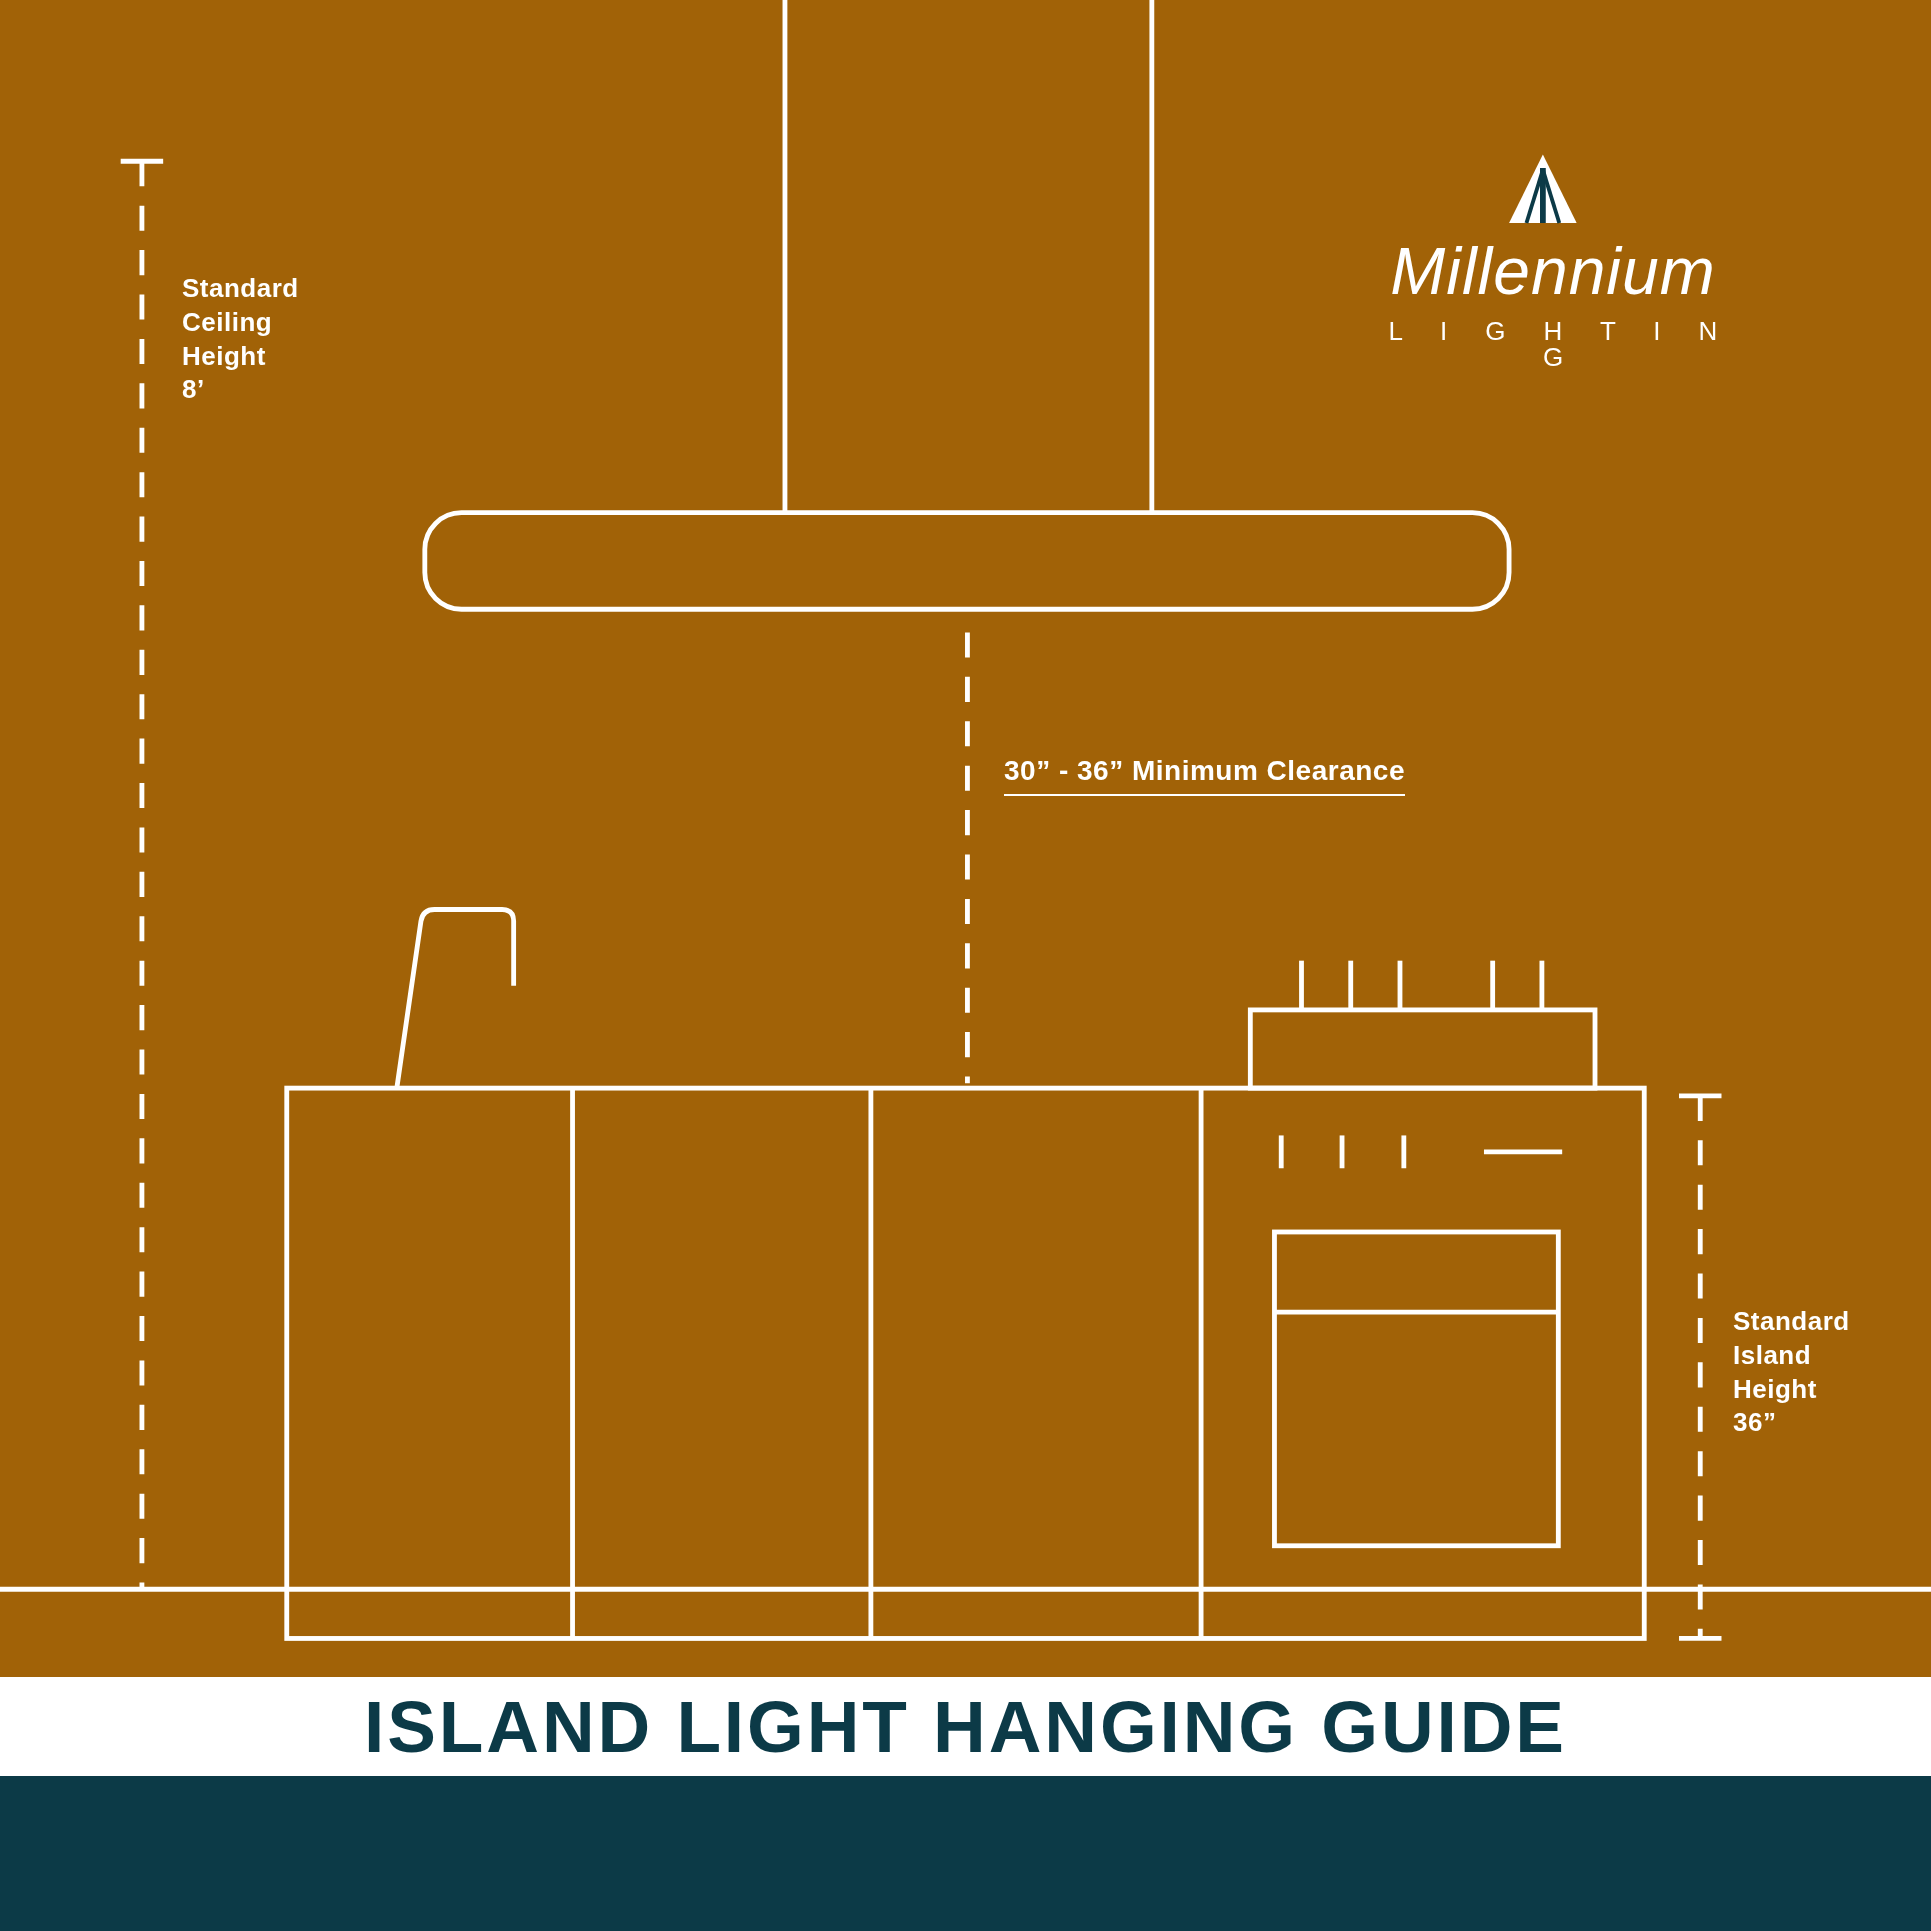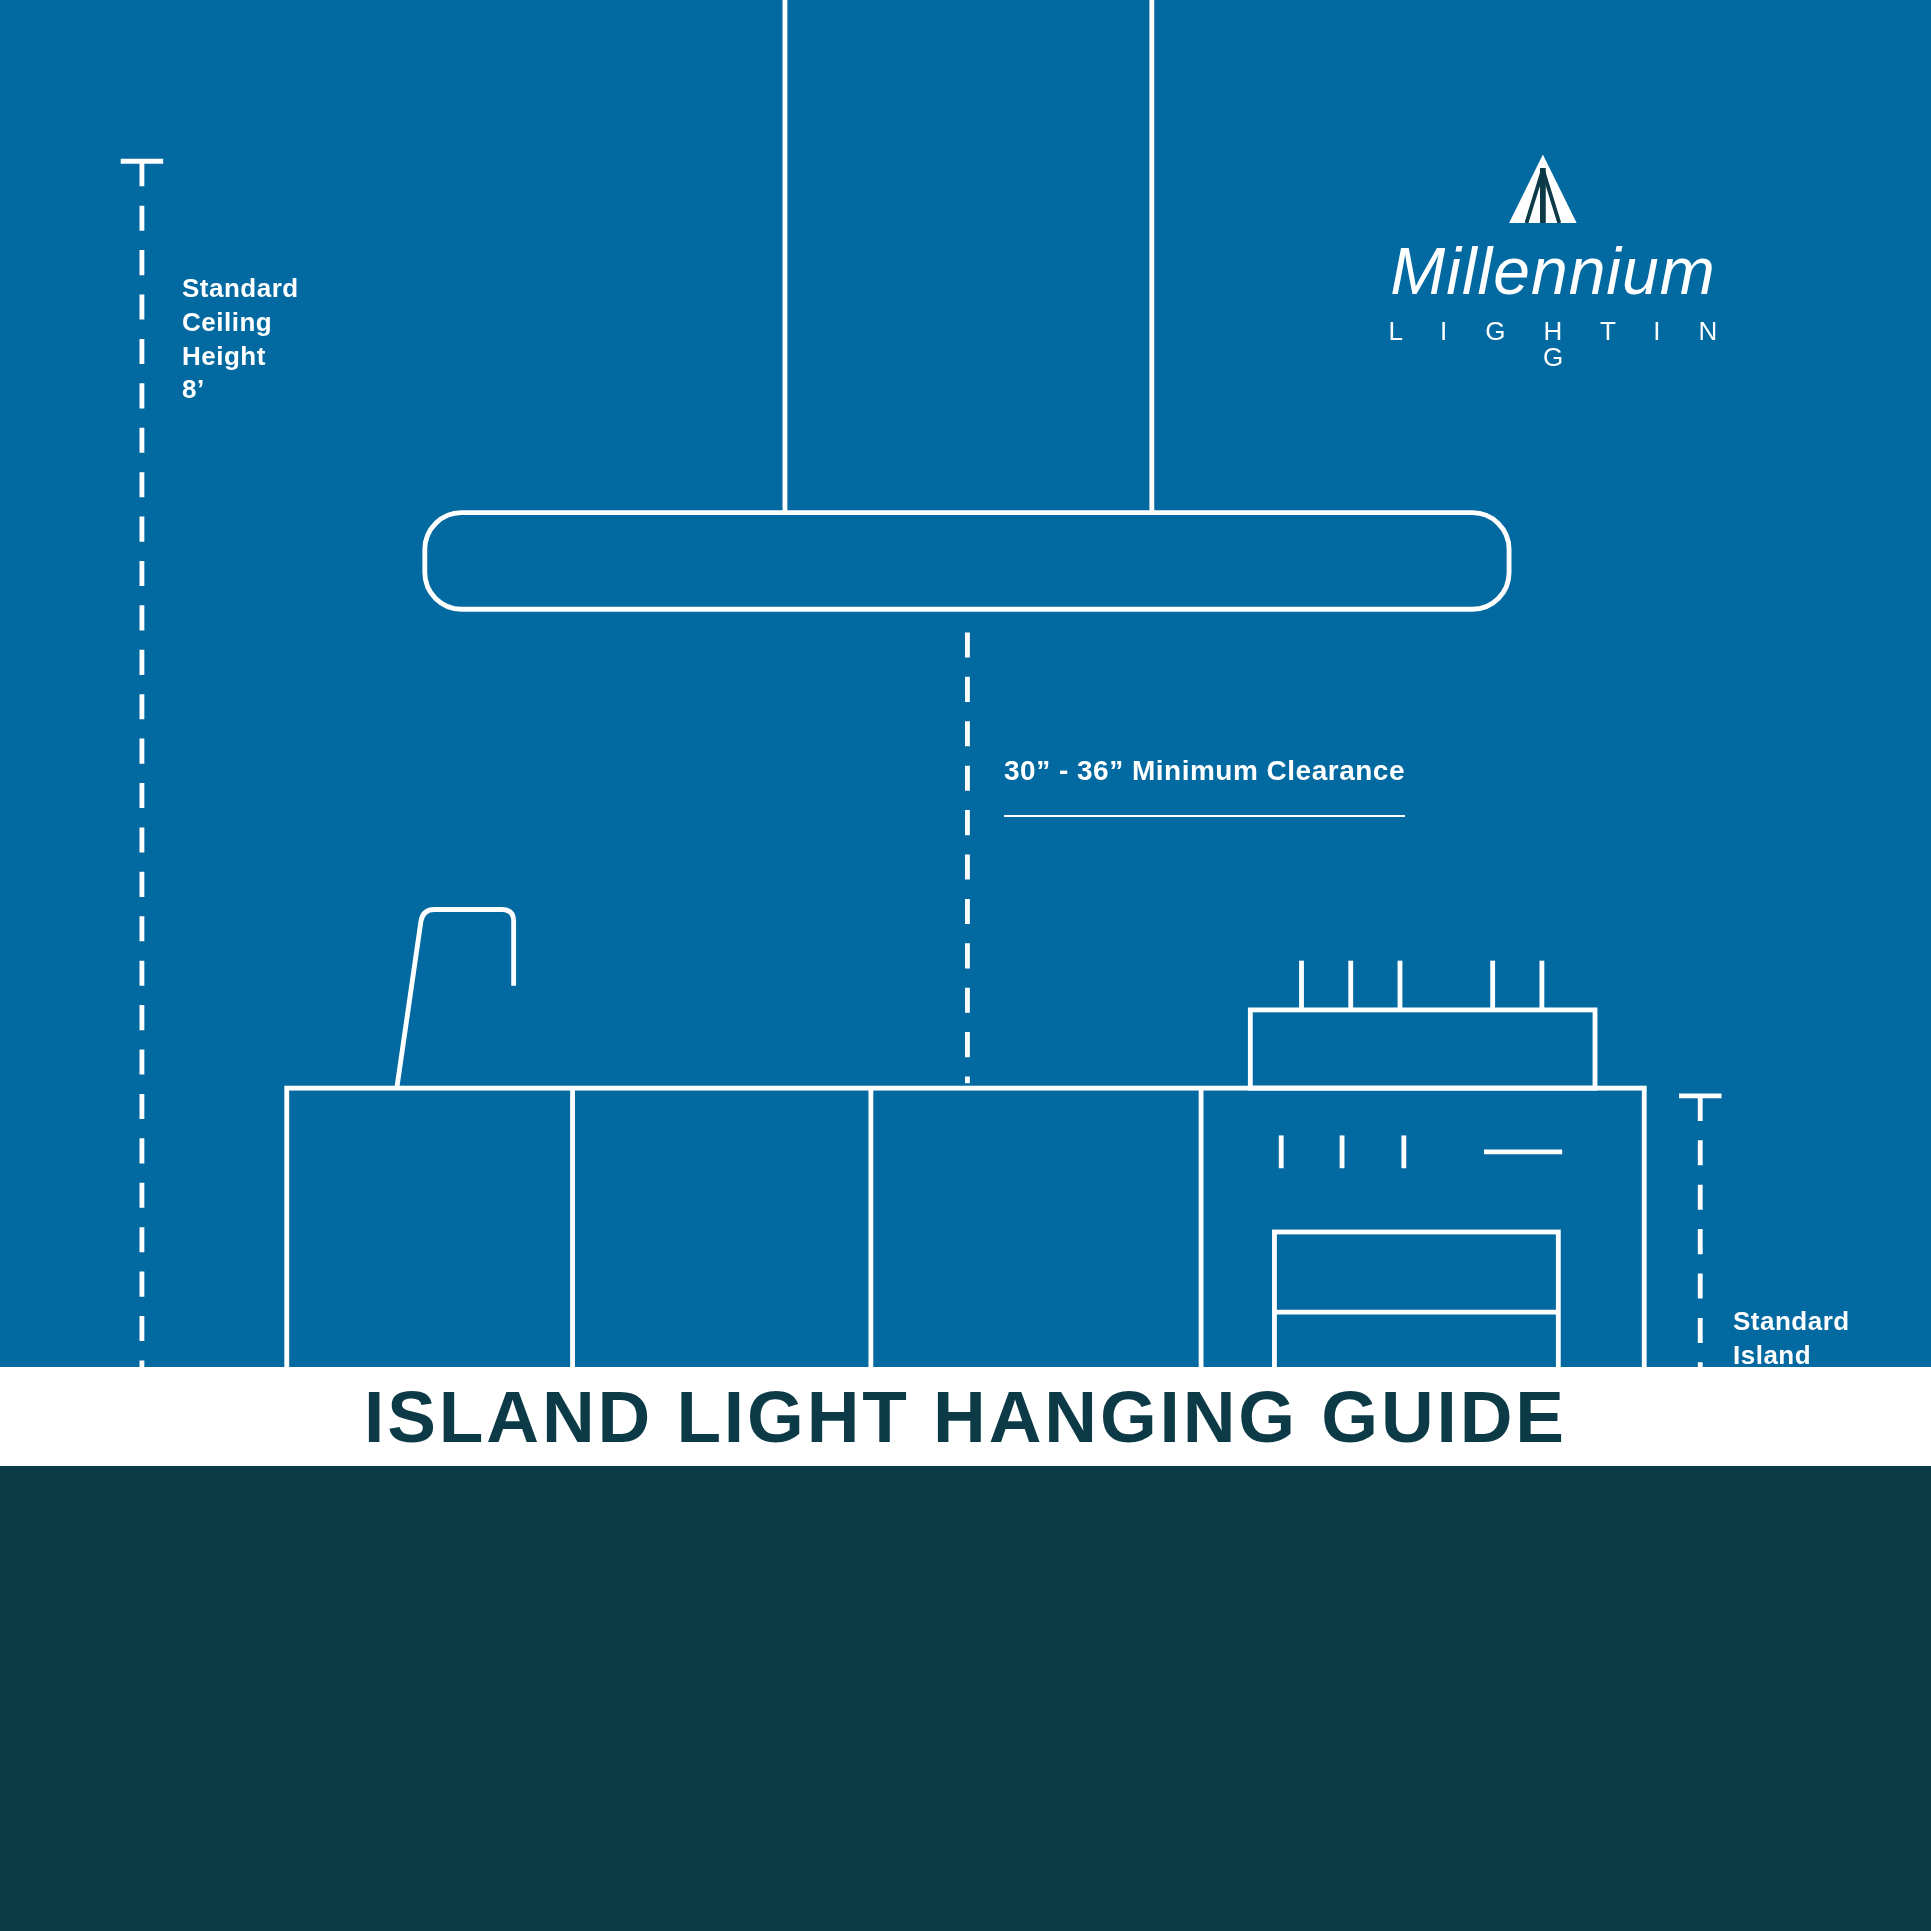--- a/index.html
+++ b/index.html
@@ -1,21 +1,21 @@
 <!DOCTYPE html>
 <html><head>
 <meta charset="utf-8">
 <style>
   html, body { margin: 0; padding: 0; background: #0c3a47; }
   * { box-sizing: border-box; }
   #canvas {
     position: relative;
     width: 1931px;
-    height: 1466px;
-    background: #0369a1;
+    height: 1776px;
+    background: #a16207;
     overflow: hidden;
     font-family: "Liberation Sans", sans-serif;
   }
   #lineart {
     position: absolute;
     left: 0; top: 0;
     width: 1931px; height: 1931px;
   }
   .dim-label {
     position: absolute;
@@ -28,21 +28,21 @@
   }
   #ceiling-label { left: 182px; top: 272px; }
   #island-label  { left: 1733px; top: 1305px; }
   #clearance-label {
     position: absolute;
     left: 1004px; top: 755px;
     color: #ffffff;
     font-weight: bold;
     font-size: 28px;
     letter-spacing: 0.5px;
-    padding-bottom: 28px;
+    padding-bottom: 7px;
     border-bottom: 2.9px solid #ffffff;
   }
   #logo-text {
     position: absolute;
     left: 1352px; top: 238px;
     width: 402px;
     text-align: center;
     color: #ffffff;
   }
   #logo-wordmark {

